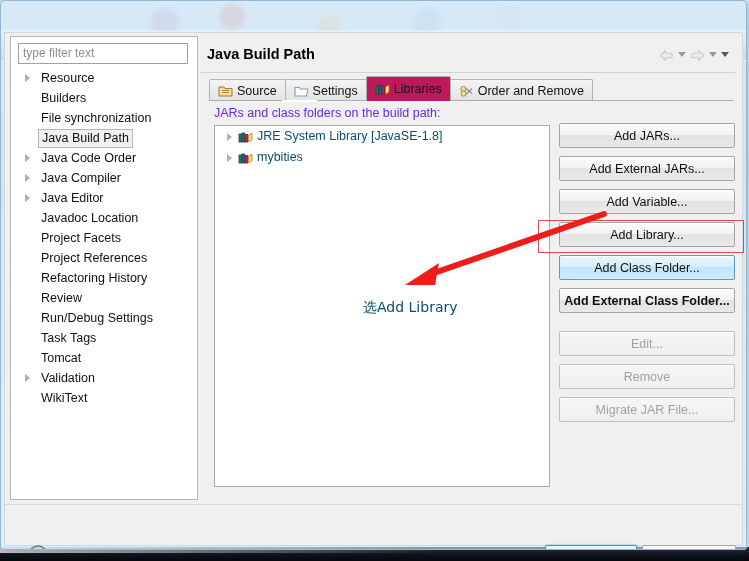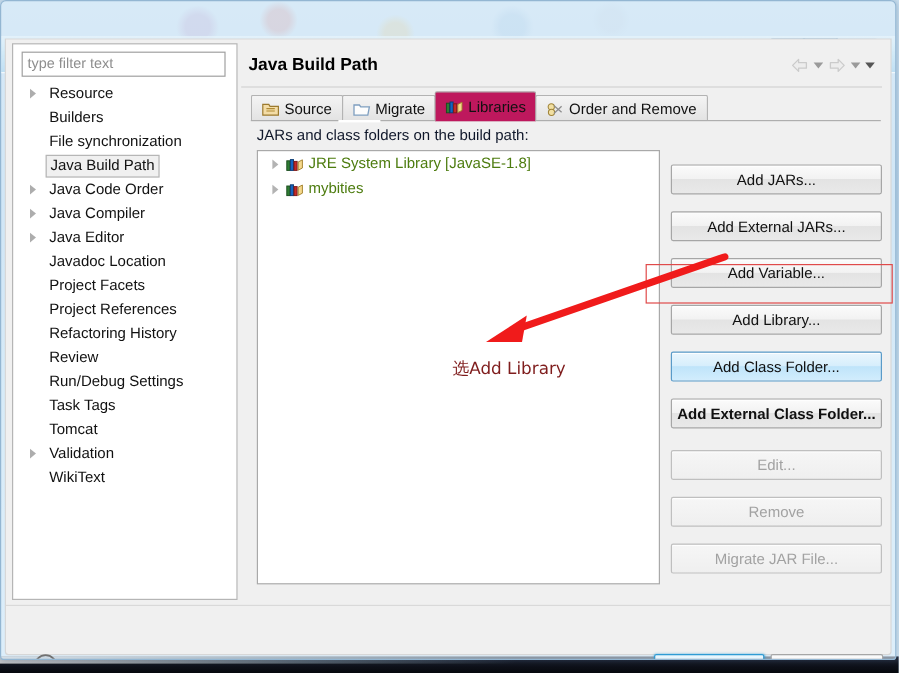--- a/index.html
+++ b/index.html
@@ -78,45 +78,45 @@
   .tab{height:21px;display:flex;align-items:center;gap:4px;padding:0 8px;
     font-size:12.5px;color:#111;border:1px solid #b3b3b3;border-bottom:none;
     background:linear-gradient(180deg,#f4f4f4,#e2e2e2);margin-right:-1px;
     border-radius:2px 2px 0 0;}
   .tab.active{height:24px;background:#be185d;border-color:#aeaeae;z-index:2;}
   #tabline{position:absolute;left:8px;top:64px;width:525px;height:1px;background:#aeaeae;}
   #tabcover{position:absolute;top:64px;height:2px;background:#fff;z-index:3;}
 
   
   #tabbody{position:absolute;left:8px;top:65px;width:523px;height:396px;}
-  #jarlabel{position:absolute;left:5px;top:5px;font-size:12.5px;color:#0f172a;}
+  #jarlabel{position:absolute;left:5px;top:5px;font-size:12.5px;color:#6d28d9;}
   #jarlist{position:absolute;left:5px;top:24px;width:334px;height:360px;
     background:#fff;border:1px solid #a9a9a9;}
-  .litem{height:21px;line-height:21px;position:relative;padding-left:42px;font-size:12.5px;color:#4d7c0f;}
+  .litem{height:21px;line-height:21px;position:relative;padding-left:42px;font-size:12.5px;color:#0c4a6e;}
   .litem .arrow{position:absolute;left:12px;top:7px;width:0;height:0;
     border-left:5px solid #b3b3b3;border-top:4px solid transparent;border-bottom:4px solid transparent;}
   .libicon{position:absolute;left:23px;top:4px;width:14px;height:13px;}
 
   
   #sidebtns{position:absolute;left:350px;top:22px;width:176px;}
   .sbtn{width:174px;height:23px;margin-bottom:8px;font-size:12.5px;color:#101010;
     display:flex;align-items:center;justify-content:center;
     border:1px solid #a6a6a6;border-radius:2px;
     background:linear-gradient(180deg,#fbfbfb 0%,#f2f2f2 48%,#e3e3e3 50%,#e9e9e9 100%);
-    box-shadow:inset 0 1px 0 rgba(255,255,255,.9);margin-top:14px;}
+    box-shadow:inset 0 1px 0 rgba(255,255,255,.9);}
   .sbtn.hover{border-color:#5a9bc9;
     background:linear-gradient(180deg,#eaf6fd 0%,#d6eefc 48%,#bfe4fa 50%,#d2edfd 100%);}
   .sbtn.disabled{color:#a2a2a2;border-color:#bfbfbf;
     background:linear-gradient(180deg,#f6f6f6,#efefef);}
   .gapbig{margin-bottom:18px;font-weight:bold;}
 
   
   #redbox{position:absolute;left:537px;top:219px;width:206px;height:33px;
     border:1px solid #e04a4a;box-sizing:border-box;pointer-events:none;}
-  #annot-text{position:absolute;left:376px;top:298px;font-size:14px;color:#7f1d1d;
+  #annot-text{position:absolute;left:362px;top:298px;font-size:14px;color:#0c4a6e;
     font-family:"DejaVu Sans",sans-serif;white-space:nowrap;}
   #arrow-svg{position:absolute;left:380px;top:210px;pointer-events:none;}
 
   
   #botsep{position:absolute;left:0;right:0;top:471px;height:1px;background:#d9d9d9;}
   #helpbtn{position:absolute;left:22px;top:511px;width:22px;height:22px;}
   .dlgbtn{position:absolute;top:512px;height:24px;font-size:12.5px;color:#101010;
     display:flex;align-items:center;justify-content:center;
     border:1px solid #a6a6a6;border-radius:2px;
     background:linear-gradient(180deg,#fbfbfb 0%,#f2f2f2 48%,#e3e3e3 50%,#e9e9e9 100%);}
@@ -232,21 +232,21 @@
               </svg>
             </span>
             <span>Source</span>
           </div>
           <div class="tab">
             <span style="display: flex;">
               <svg width="15" height="14" viewBox="0 0 15 14">
                 <path d="M1 3.5 L5.5 3.5 L6.6 5 L13.8 5 L12.5 12 L1 12 Z" fill="#fdfdfd" stroke="#7f9fc0" stroke-width="1.1"></path>
               </svg>
             </span>
-            <span>Migrate</span>
+            <span>Settings</span>
           </div>
           <div class="tab active">
             <span style="display: flex;">
               <svg width="15" height="14" viewBox="0 0 15 14">
                 <rect x="1" y="4" width="2.6" height="8" fill="#2e7d32" stroke="#1b4d1e" stroke-width=".8"></rect>
                 <rect x="4" y="3" width="2.6" height="9" fill="#1565c0" stroke="#0d3c75" stroke-width=".8"></rect>
                 <rect x="7" y="4.5" width="2.6" height="7.5" fill="#c62828" stroke="#7d1a1a" stroke-width=".8"></rect>
                 <path d="M10.5 5 L14 3.2 L14 10 L10.5 11.8 Z" fill="#f5d98c" stroke="#a3822c" stroke-width=".8"></path>
               </svg>
             </span>

